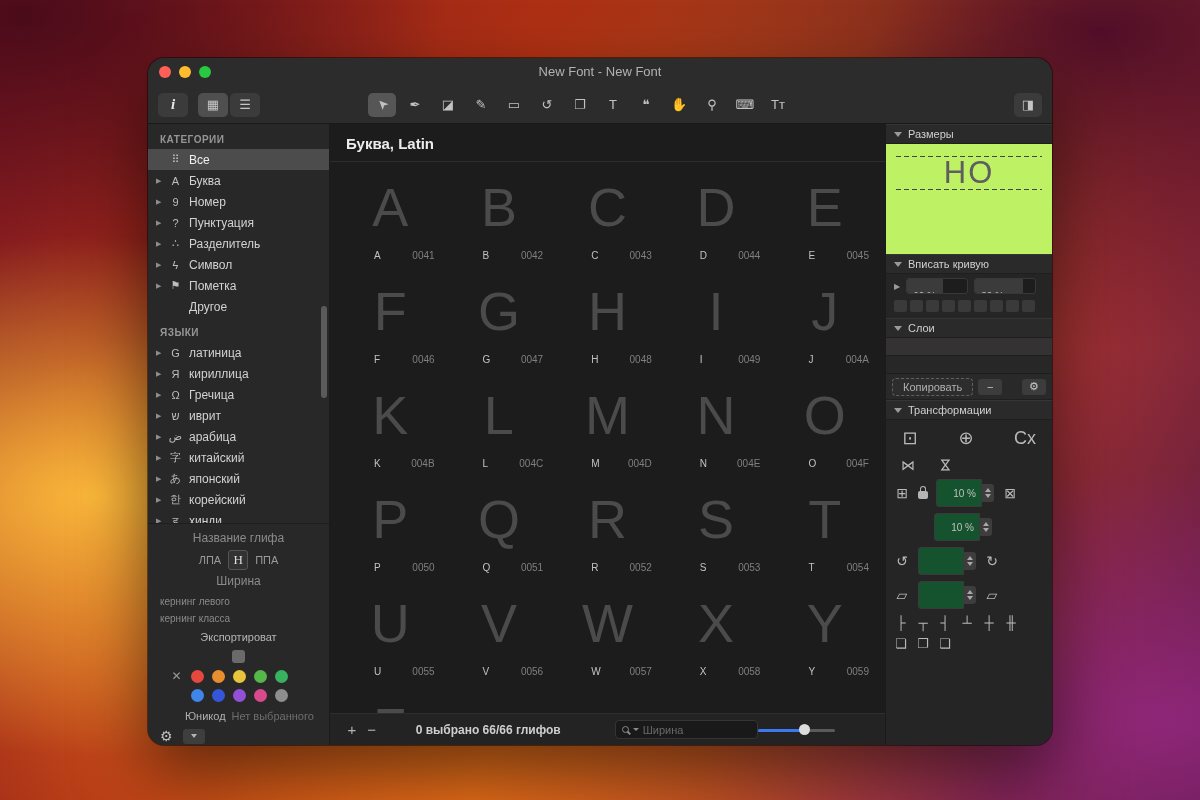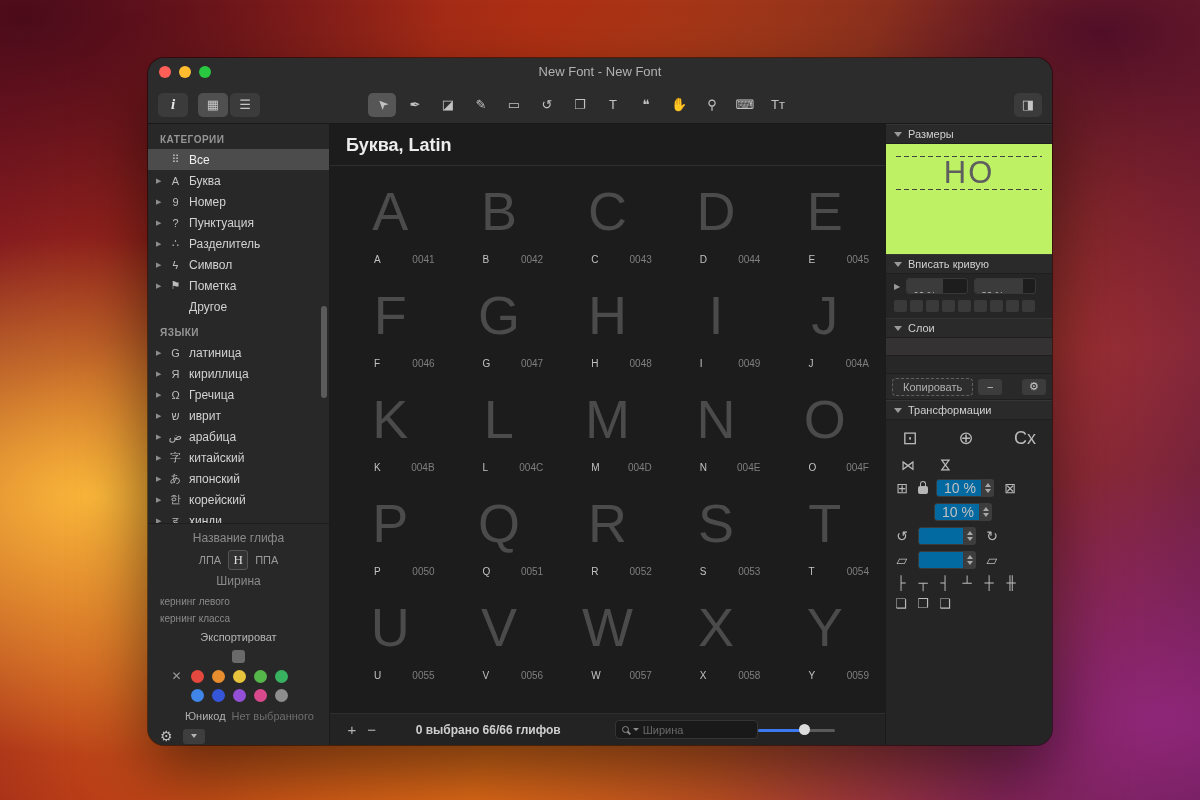--- a/index.html
+++ b/index.html
@@ -63,21 +63,21 @@
   .xmark { color:#9a9a9a; font-size:12px; width:13px; text-align:center; }
   .dot { width:13px; height:13px; border-radius:50%; display:inline-block; }
   .gi-unicode { display:flex; gap:6px; font-size:11px; padding:5px 2px 2px; }
   .gi-unicode .ul { color:#b0b0b0;margin-left:25px; } .gi-unicode .uv { color:#6e6e6e; }
   .side-bottombar { display:flex; align-items:center; gap:10px; padding:4px 2px; }
   .gear { font-size:14px; color:#c0c0c0; }
   .ddbox { width:22px; height:15px; background:#3e3e3e; border-radius:3px; display:flex; align-items:center; justify-content:center; }
   .ddbox i { width:0; height:0; border-left:3px solid transparent; border-right:3px solid transparent; border-top:4px solid #b5b5b5; }
   
   .main { flex:1; background:#1d1c1c; display:flex; flex-direction:column; min-width:0; }
-  .main-header { padding:11px 16px 9px; font-size:18px; font-weight:bold; color:#ececec; border-bottom:1px solid #2e2e2e; flex:0 0 auto; }
+  .main-header { padding:11px 16px 9px; font-size:15px; font-weight:bold; color:#ececec; border-bottom:1px solid #2e2e2e; flex:0 0 auto; }
   .grid-wrap { flex:1; overflow:hidden; }
   .grid { display:grid; grid-template-columns:repeat(5,1fr); grid-auto-rows:104px; padding:0 6px; }
   .cell { position:relative; display:flex; align-items:center; justify-content:center; }
   .glyph { font-size:54px; font-weight:200; color:#4b4b4b; line-height:1; margin-bottom:14px; }
   .cell-label { position:absolute; bottom:5px; left:0; right:0; display:flex; justify-content:space-between; padding:0 10px 0 38px; font-size:10px; }
   .gname { color:#c2c2c2; } .gcode { color:#7f7f7f; }
   .statusbar { height:32px; background:#242323; border-top:1px solid #2e2e2e; display:flex; align-items:center; padding:0 12px; flex:0 0 auto; }
   .sb-btn { background:transparent; border:none; color:#b5b5b5; font-size:15px; width:22px; }
   .sb-text { margin-left:34px; font-size:12px; font-weight:bold; color:#cfcfcf; white-space:nowrap; }
   .searchbox { margin-left:54px; width:158px; height:19px; background:#191919; border:1px solid #343434; border-radius:4px; display:flex; align-items:center; padding:0 6px; gap:4px; }
@@ -114,21 +114,21 @@
   .mini-btn { height:16px; min-width:24px; background:#3c3c3c; border:none; border-radius:3px; color:#c9c9c9; font-size:11px; display:flex; align-items:center; justify-content:center; }
   .mini-btn.right { margin-left:auto; }
   .tf { padding:5px 8px; display:flex; flex-direction:column; gap:6px; }
   .tf-row { display:flex; align-items:center; gap:8px; }
   .tf-row.rowA { justify-content:space-between; padding:2px 8px; }
   .tf-row.rowB { gap:22px; padding-left:6px; }
   .tf-ic { color:#b9b9b9; font-size:14px; min-width:16px; text-align:center; display:inline-block; }
   .tf-ic.big { font-size:18px; }
   .tf-ic.small { font-size:13px; min-width:14px; }
   .fieldwrap { display:flex; align-items:center; }
-  .field { width:46px; height:18px; background:#0369a1; border:1px solid #3a3a3a; border-radius:3px 0 0 3px; color:#c0c0c0; font-size:14px; display:flex; align-items:center; justify-content:flex-end; padding:0 5px; }
+  .field { width:46px; height:28px; background:#14532d; border:1px solid #3a3a3a; border-radius:3px 0 0 3px; color:#c0c0c0; font-size:10px; display:flex; align-items:center; justify-content:flex-end; padding:0 5px; }
   .stepper { width:12px; height:18px; background:#3d3d3d; border-radius:0 3px 3px 0; display:flex; flex-direction:column; align-items:center; justify-content:center; gap:2px; }
   .stepper .up { width:0; height:0; border-left:3px solid transparent; border-right:3px solid transparent; border-bottom:4px solid #a8a8a8; }
   .stepper .down { width:0; height:0; border-left:3px solid transparent; border-right:3px solid transparent; border-top:4px solid #a8a8a8; }
   .indent { margin-left:40px; }
   .lock { position:relative; width:10px; height:8px; background:#b5b5b5; border-radius:2px; margin-top:4px; flex:0 0 auto; }
   .lock::before { content:""; position:absolute; top:-5px; left:2px; width:4px; height:5px; border:1.5px solid #b5b5b5; border-bottom:none; border-radius:3px 3px 0 0; }
 </style>
 </head>
 <body>
 

